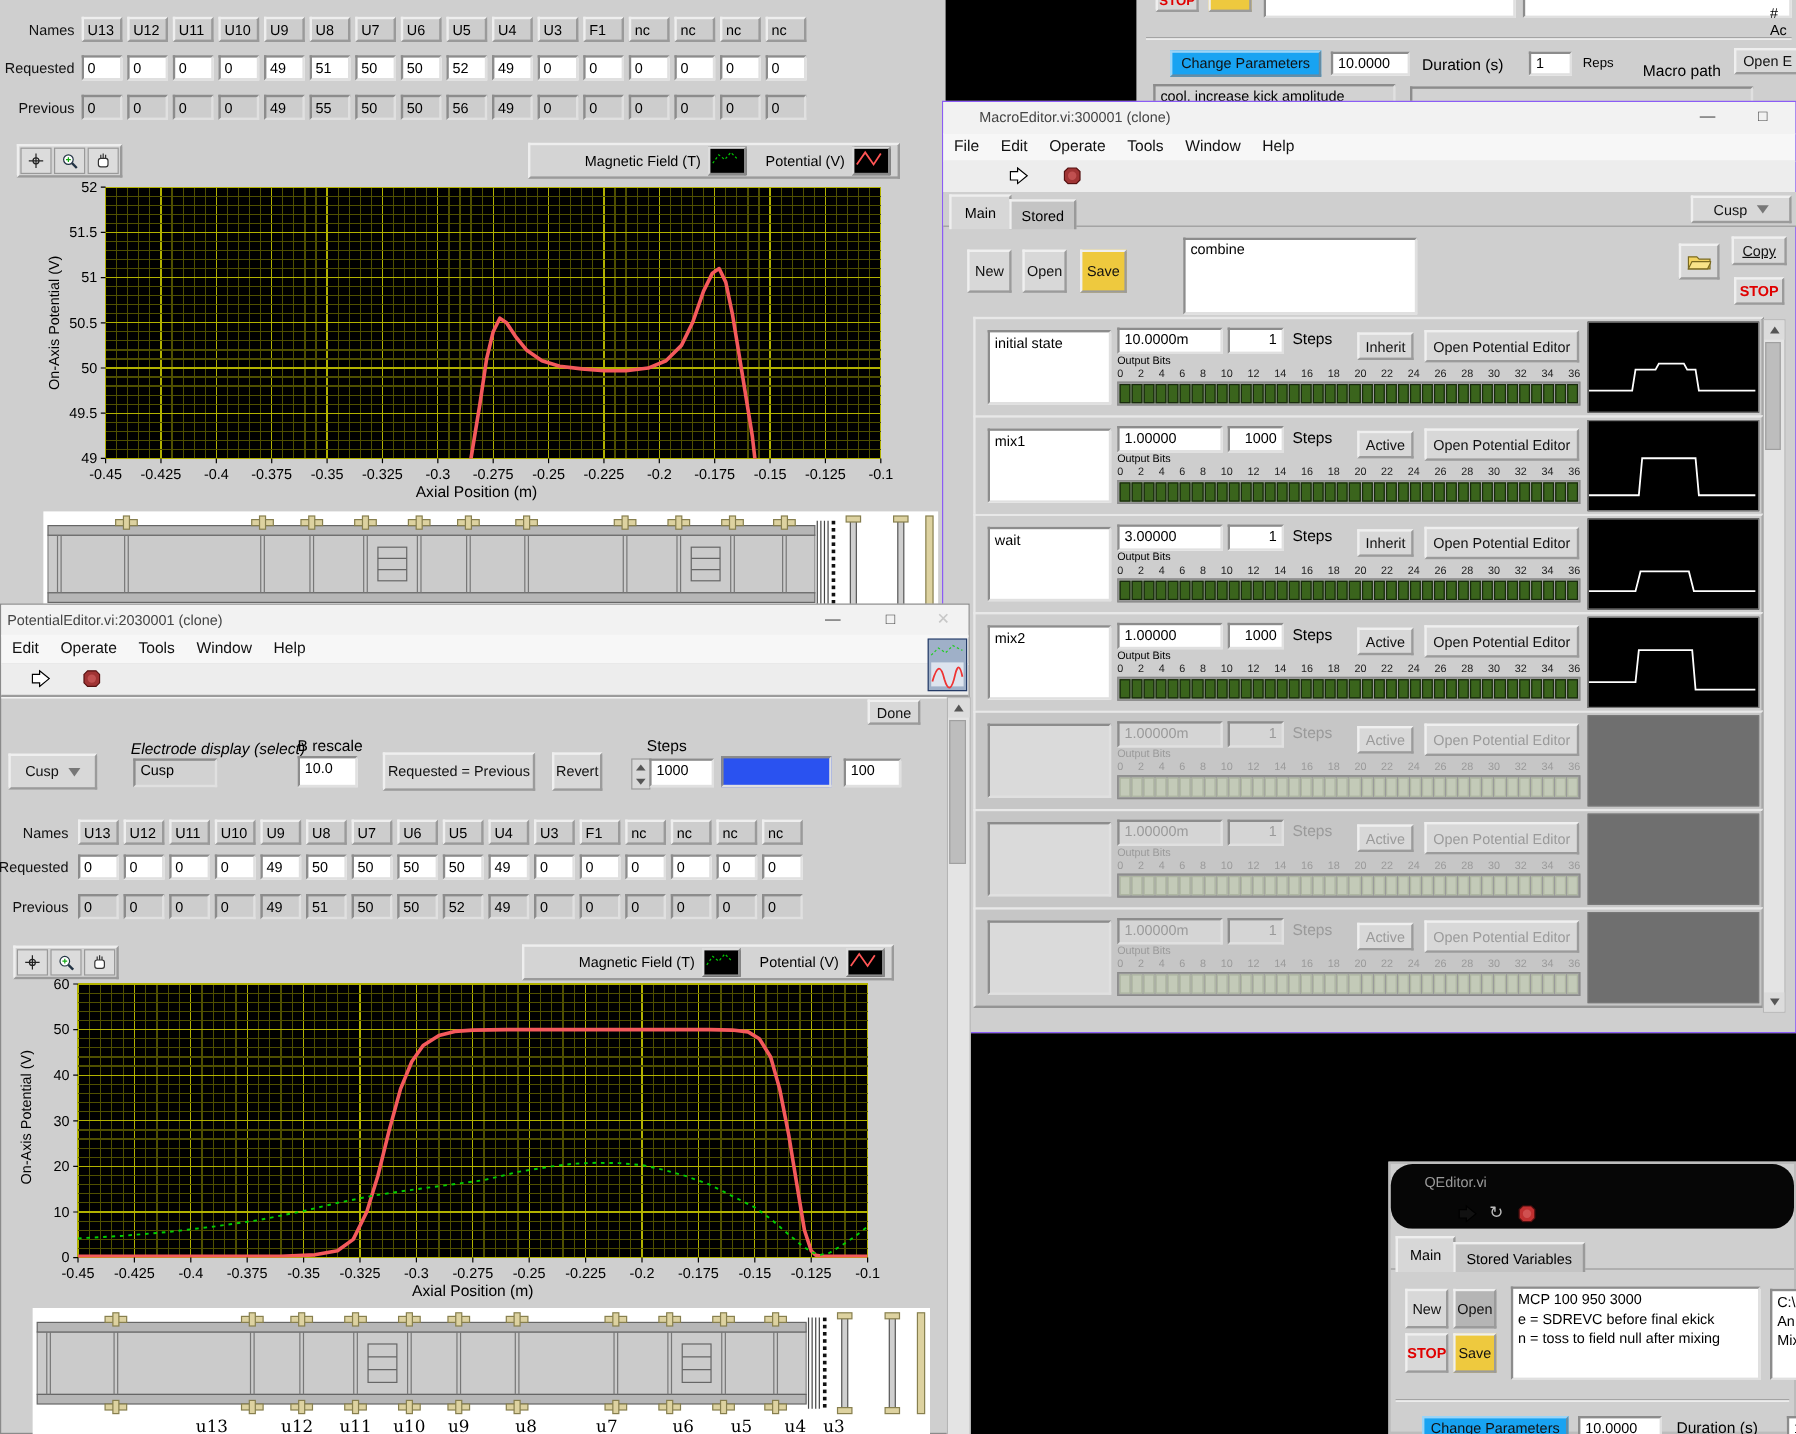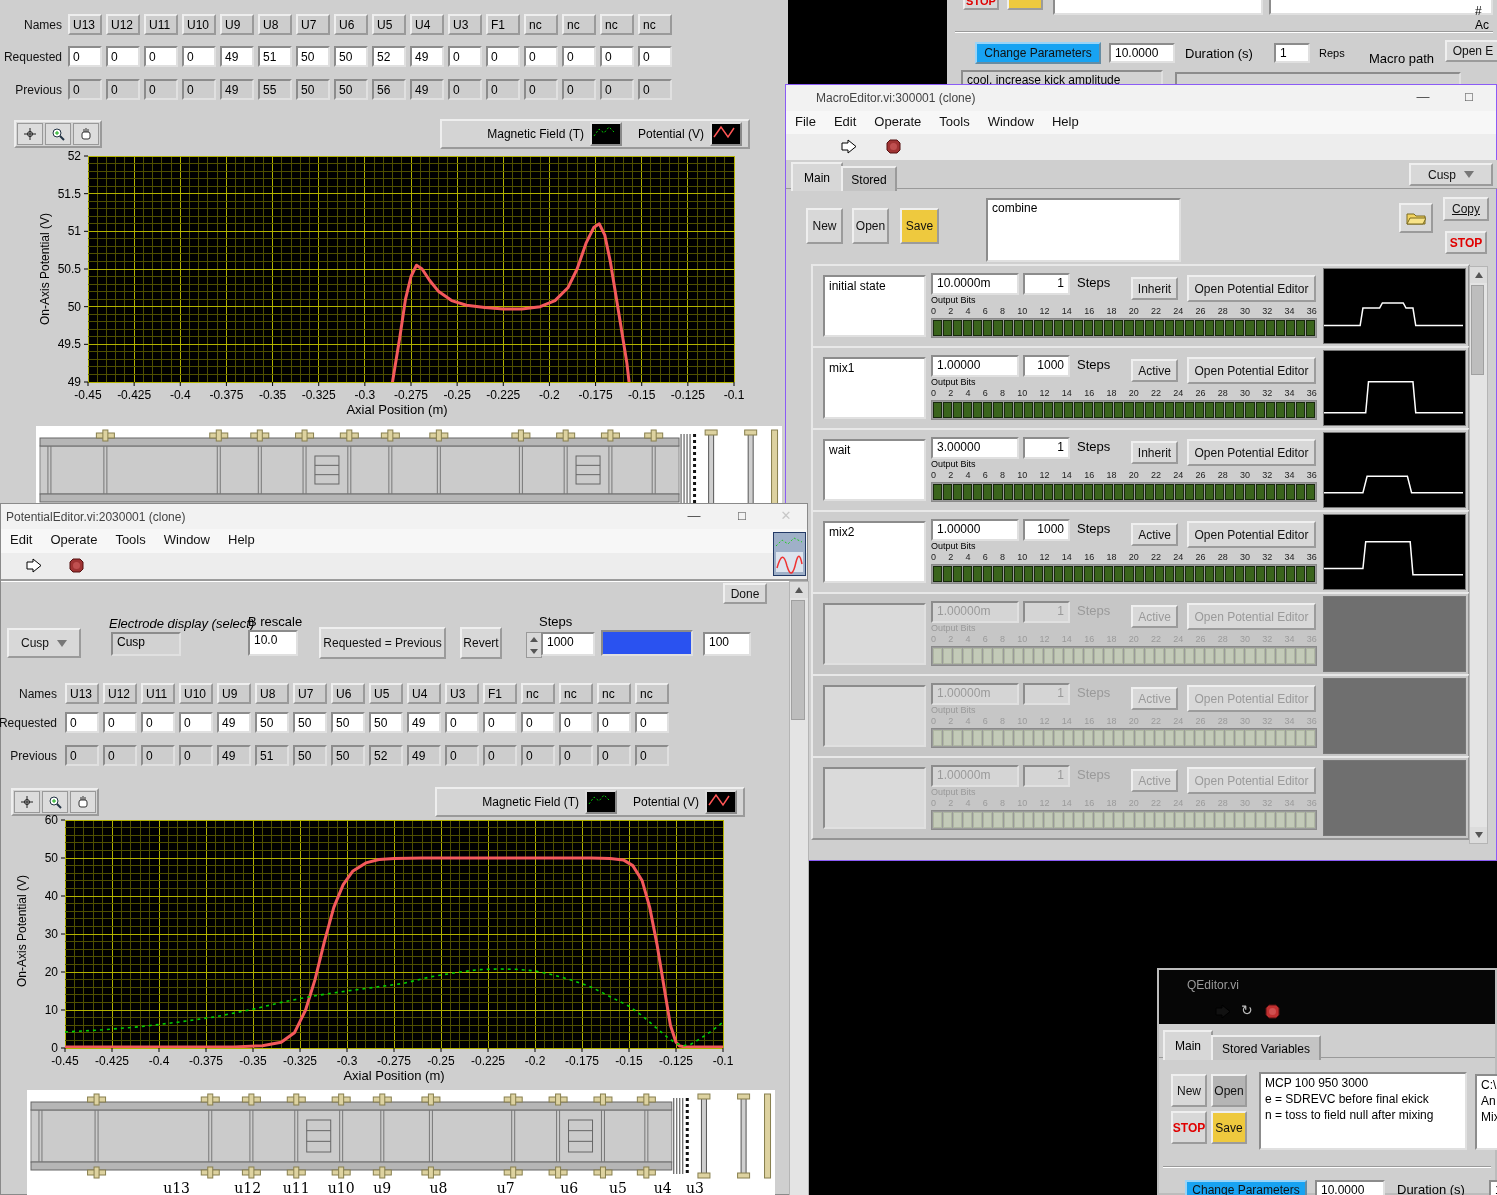--- a/index.html
+++ b/index.html
@@ -58,21 +58,21 @@
             align-items:center;justify-content:center;}
   .tri-up{width:0;height:0;border-left:4px solid transparent;border-right:4px solid transparent;
           border-bottom:6px solid #555;}
   .tri-down{width:0;height:0;border-left:4px solid transparent;border-right:4px solid transparent;
             border-top:6px solid #555;}
   .tri-dd{width:0;height:0;border-left:5px solid transparent;border-right:5px solid transparent;
           border-top:7px solid #555;margin-left:8px;}
   .tab{position:absolute;background:#cfcfcf;border:2px outset #eee;border-bottom:none;
        display:flex;align-items:center;justify-content:center;font-size:12px;}
   .groove{position:absolute;border-top:1px solid #9a9a9a;border-bottom:1px solid #fff;height:0;}
-  .dark-head{background:#060606;color:#9a9a9a;}
+  .dark-head{background:#060606;color:#9a9a9a;border-radius:18px;}
   .note-lines div{line-height:16px;}
   .spinner{position:absolute;width:14px;height:24px;background:#d8d8d8;border:1px solid #999;
            display:flex;flex-direction:column;align-items:center;justify-content:space-around;}
 </style>
 </head>
 <body>
 
 <div id="canvas">
 
   <div class="win gray" id="topRightPanel" style="left:947px;top:0;width:550px;height:93px;">

